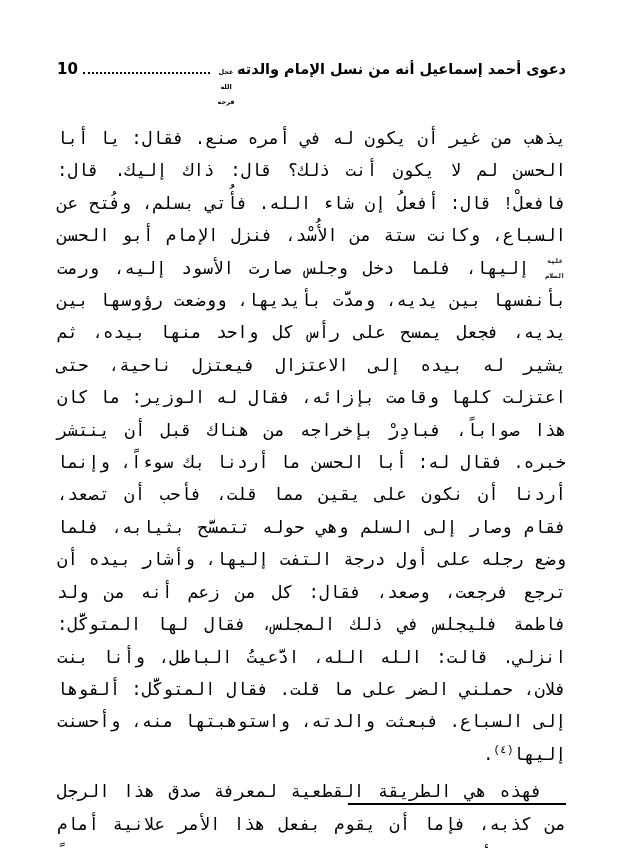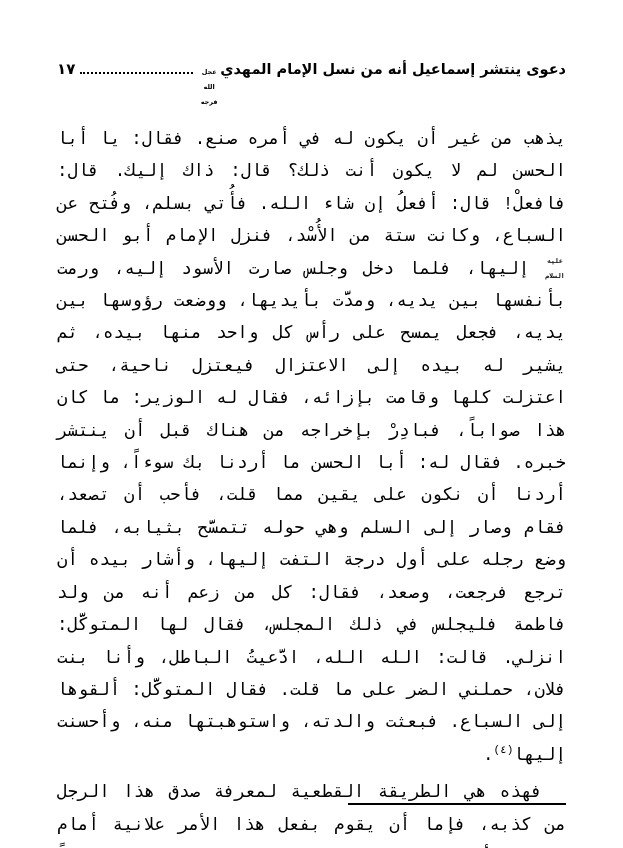--- a/index.html
+++ b/index.html
@@ -73,24 +73,24 @@
     font-size: 14.5px;
     text-align: right;
   }
 </style>
 </head>
 <body>
 
 <div class="page">
 
   <div class="header">
-    <span class="title">دعوى ينتشر إسماعيل أنه من نسل الإمام المهدي</span>
+    <span class="title">دعوى أحمد إسماعيل أنه من نسل الإمام والدته</span>
     <span class="honorific">عجل الله فرجه</span>
     <span class="leader"></span>
-    <span class="pagenum">١٧</span>
+    <span class="pagenum">10</span>
   </div>
 
   <div class="body">
     <p><span>يذهب من غير أن يكون له في أمره صنع. فقال: يا أبا الحسن لم لا يكون أنت ذلك؟ قال: ذاك إليك. قال: فافعلْ! قال: أفعلُ إن شاء الله. فأُتي بسلم، وفُتح عن السباع، وكانت ستة من الأُسْد، فنزل الإمام أبو الحسن </span><span class="honorific">عليه السلام</span><span> إليها، فلما دخل وجلس صارت الأسود إليه، ورمت بأنفسها بين يديه، ومدَّت بأيديها، ووضعت رؤوسها بين يديه، فجعل يمسح على رأس كل واحد منها بيده، ثم يشير له بيده إلى الاعتزال فيعتزل ناحية، حتى اعتزلت كلها وقامت بإزائه، فقال له الوزير: ما كان هذا صواباً، فبادِرْ بإخراجه من هناك قبل أن ينتشر خبره. فقال له: أبا الحسن ما أردنا بك سوءاً، وإنما أردنا أن نكون على يقين مما قلت، فأحب أن تصعد، فقام وصار إلى السلم وهي حوله تتمسَّح بثيابه، فلما وضع رجله على أول درجة التفت إليها، وأشار بيده أن ترجع فرجعت، وصعد، فقال: كل من زعم أنه من ولد فاطمة فليجلس في ذلك المجلس، فقال لها المتوكَّل: انزلي. قالت: الله الله، ادَّعيتُ الباطل، وأنا بنت فلان، حملني الضر على ما قلت. فقال المتوكَّل: ألقوها إلى السباع. فبعثت والدته، واستوهبتها منه، وأحسنت إليها</span><sup class="fn-ref">(٤)</sup><span>.</span></p>
 
     <p class="indent"><span>فهذه هي الطريقة القطعية لمعرفة صدق هذا الرجل من كذبه، فإما أن يقوم بفعل هذا الأمر علانية أمام الناس، أو نحكم عليه بالكذب والدجل، والانتساب زوراً وبهتاناً لصاحب الأمر </span><span class="honorific">عجل الله فرجه</span><span>.</span></p>
   </div>
 
   <div class="footnote-area">
     <div class="fn-rule"></div>

